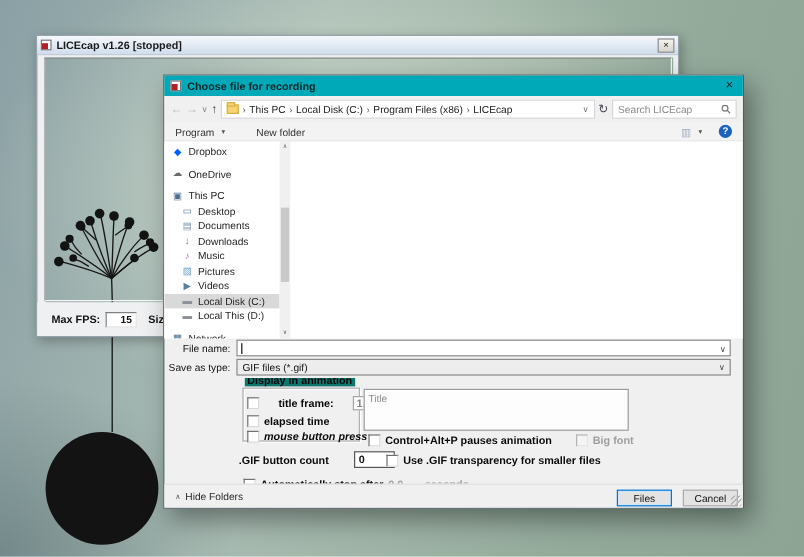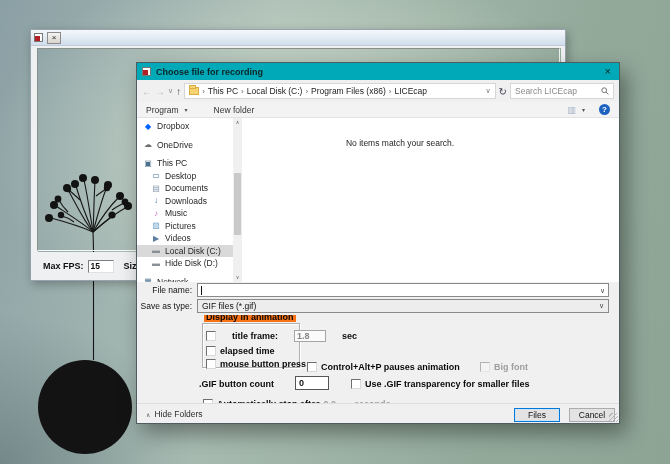--- a/index.html
+++ b/index.html
@@ -23,21 +23,21 @@
   .lc-title { font-size:9px; font-weight:bold; color:#1a1a1a; flex:1; white-space:nowrap; }
   .lc-app-icon { width:9px; height:9px; background:#fdfdfd; border:1px solid #777; position:relative; }
   .lc-app-icon::after { content:""; position:absolute; left:0px; bottom:0px; width:5px; height:5px; background:#b02025; }
   .lc-close { width:14px; height:12px; background:linear-gradient(180deg,#f4f3f1,#d9d5ce);
     border:1px solid #8c8c8c; font-size:8px; line-height:10px; text-align:center; color:#222; }
   .lc-capture { position:absolute; left:6px; top:18px; width:523px; height:203px;
     border:1px solid; border-color:#8a8f8a #f4f4f4 #f8f8f8 #8a8f8a; background:transparent; }
   .lc-bottombar { position:absolute; left:0; right:0; bottom:0; height:28px; background:#eef0f2;
     display:flex; align-items:center; padding-left:12px; gap:4px; font-size:9px; font-weight:bold; color:#111; }
   .lc-input { width:26px; height:13px; background:#fff; border:1px solid; border-color:#7f7f7f #e0e0e0 #e0e0e0 #7f7f7f;
-    font-size:8.5px; padding-left:2px; color:#111; display:flex; align-items:center; }
+    font-size:8.5px; padding-left:12px; color:#111; display:flex; align-items:center; }
   .lc-size-label { margin-left:6px; }
 
   
   #dialog { position:absolute; left:136px; top:62px; width:484px; height:362px; z-index:2;
     background:#f0f0f0; border:1px solid #4f5d61; box-shadow:6px 9px 20px rgba(0,0,0,0.4); }
   .d-titlebar { position:absolute; left:0; top:0; right:0; height:17px; background:#00a9b7;
     display:flex; align-items:center; padding:0 5px; gap:5px; }
   .d-title { font-size:9px; color:#0c2527; flex:1; font-weight:bold; white-space:nowrap; }
   .d-close { font-size:11px; color:#0c2527; line-height:15px; padding:0 3px; }
 
@@ -93,21 +93,21 @@
   .sel-chev { font-size:7px; color:#444; }
 
   
   .d-options { position:absolute; left:0; top:252px; right:0; height:90px; overflow:hidden;
     font-weight:bold; font-size:9px; color:#0a0a0a; }
   .cb { width:10px; height:10px; background:#fff; border:1px solid; border-color:#6f6f6f #d9d9d9 #d9d9d9 #6f6f6f; flex:none; display:inline-block; }
   .cb.dis { border-color:#b3b3b3 #e4e4e4 #e4e4e4 #b3b3b3; background:#f4f4f4; }
   .opt-abs { position:absolute; display:flex; align-items:center; gap:4px; white-space:nowrap; }
   .groupbox { position:absolute; left:65px; top:8px; width:98px; height:45px;
     border:1px solid #b0b0b0; box-shadow:1px 1px 0 #fff inset, 1px 1px 0 #fff; }
-  .group-label { position:absolute; left:67px; top:-3px; background:#f97316; padding:0 2px; }
+  .group-label { position:absolute; left:67px; top:-3px; background:#0f766e; padding:0 2px; }
   .mini-input { height:12px; background:#fbfbfb; border:1px solid #a6a6a6; font:inherit; color:#858585; padding:0 2px; }
   .rc-input { height:14px; background:#fff; border:1px solid #555; font:inherit; font-weight:bold; color:#111; padding:0 3px; }
   .title-box { position:absolute; left:166px; top:9px; width:221px; height:35px; background:#fdfdfd;
     border:1px solid #9a9a9a; font-weight:normal; color:#8a8a8a; padding:2px 3px; font-size:8.5px; }
   .dim-text { color:#9e9e9e; }
 
   .d-footer { position:absolute; left:0; bottom:0; right:0; height:20px; background:#f0f0f0; border-top:1px solid #dedede; }
   .hide-folders { position:absolute; left:9px; top:5px; display:flex; gap:4px; align-items:center; font-size:8.5px; color:#2b2b2b; }
   .hf-caret { font-size:6px; color:#555; }
   .btn { position:absolute; top:4px; width:46px; height:14px; background:#e3e3e3; border:1px solid #ababab;
@@ -160,20 +160,21 @@
         <circle cx="125" cy="202" r="3.4"></circle>
       <circle cx="61" cy="215" r="3.2"></circle>
         <circle cx="85" cy="407" r="47"></circle>
     </g>
   </svg>
 
   <div id="licecap">
     <div class="frame-fill"></div>
     <div class="lc-titlebar">
       <span class="lc-app-icon"></span>
+      <span class="lc-title">LICEcap v1.26 [stopped]</span>
       <span class="lc-close">×</span>
     </div>
     <div class="lc-capture" style="background:transparent; position:absolute;"></div>
     <div class="lc-bottombar">
       <span>Max FPS:</span>
       <span class="lc-input">15</span>
       <span class="lc-size-label">Size:</span>
       <span class="lc-input">10</span>
     </div>
   </div>
@@ -266,34 +267,33 @@
           <div class="sb-item ind1">
             <span class="sb-ic" style="color: rgb(90, 125, 160);">▶</span>
             <span>Videos</span>
           </div>
           <div class="sb-item ind1 sel">
             <span class="sb-ic" style="color: rgb(138, 144, 150);">▬</span>
             <span>Local Disk (C:)</span>
           </div>
           <div class="sb-item ind1">
             <span class="sb-ic" style="color: rgb(138, 144, 150);">▬</span>
-            <span>Hide Disk (D:)</span>
+            <span>Local This (D:)</span>
           </div>
           <div class="sb-item group-start">
             <span class="sb-ic" style="color: rgb(74, 112, 142);">▦</span>
             <span>Network</span>
           </div>
         </div>
       <div class="d-scrollbar">
         <span class="sbar-arrow" style="top:0;">∧</span>
         <span class="sbar-thumb"></span>
         <span class="sbar-arrow" style="bottom:0;">∨</span>
       </div>
       <div class="d-list">
-        <div class="d-empty">No items match your search.</div>
       </div>
     </div>
 
     <div class="d-row" style="top:220px; height:14px;">
       <span class="row-label">File name:</span>
       <div class="fn-input">
         <span></span>
         <span class="fn-caret"></span>
         <span class="sel-chev" style="position:absolute;right:3px;top:3px;">∨</span>
       </div>
@@ -314,40 +314,43 @@
       <span class="opt-abs" style="left:69px; top:15px;gap:16px;">
         <span class="cb"></span>
         <span>title frame:</span>
         <span class="mini-input" style="width:32px;">1.8</span>
         <span>sec</span>
       </span>
       <span class="opt-abs" style="left:69px; top:31px;">
         <span class="cb"></span>
         <span>elapsed time</span>
       </span>
-      <span class="opt-abs" style="left:69px; top:44px;">
+      <span class="opt-abs" style="left:69px; top:44px;font-style:italic;">
         <span class="cb"></span>
         <span>mouse button press</span>
       </span>
 
+      <div class="title-box">
+        <span>Title</span>
+      </div>
 
       <span class="opt-abs" style="left:170px; top:47px;">
         <span class="cb"></span>
         <span>Control+Alt+P pauses animation</span>
       </span>
       <span class="opt-abs" style="left:343px; top:47px;">
         <span class="cb dis"></span>
         <span class="dim-text">Big font</span>
       </span>
 
       <span class="opt-abs" style="left:62px; top:64px;">
         <span>.GIF button count</span>
       </span>
       <span class="rc-input opt-abs" style="left:158px; top:61px; width:34px;">0</span>
-      <span class="opt-abs" style="left:214px; top:64px;">
+      <span class="opt-abs" style="left:185px; top:64px;">
         <span class="cb"></span>
         <span>Use .GIF transparency for smaller files</span>
       </span>
 
       <span class="opt-abs" style="left:66px; top:84px;">
         <span class="cb"></span>
         <span>Automatically stop after</span>
         <span class="dim-text">0.0</span>
         <span class="dim-text" style="margin-left:14px;">seconds</span>
       </span>

